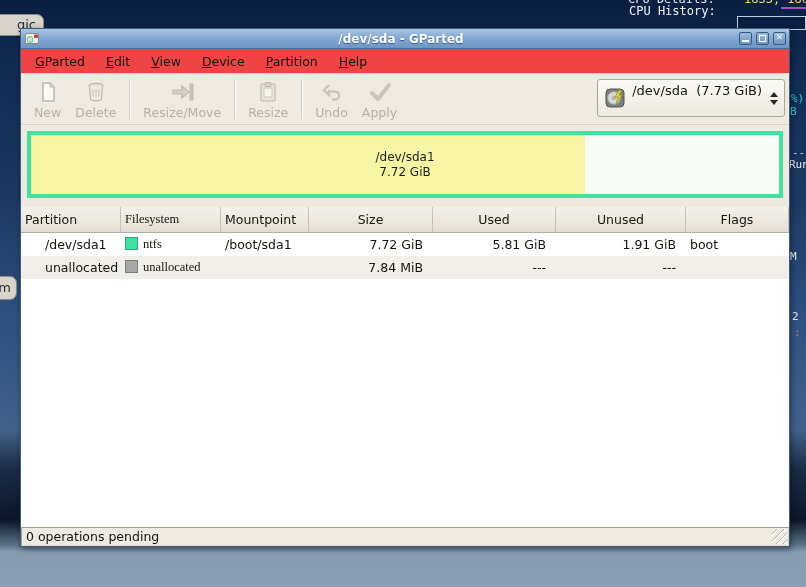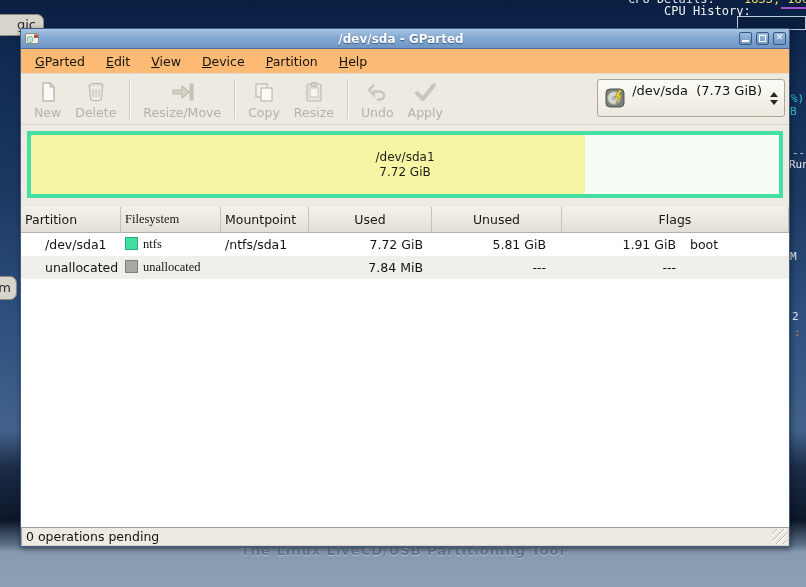--- a/index.html
+++ b/index.html
@@ -42,21 +42,21 @@
   .title-text { position:absolute; left:0; right:8px; text-align:center; color:#fff;
     font-weight:bold; font-size:12px; text-shadow:0 1px 1px #3c5b83; }
   .winbtns { position:absolute; right:3px; top:3px; display:flex; gap:4px; }
   .winbtn { width:13px; height:13px; border:1px solid #36597f; border-radius:2px;
     background:linear-gradient(180deg,#9dbcde,#6f96c4); position:relative; cursor:pointer; }
   .winbtn .bar { position:absolute; left:2px; right:2px; bottom:2px; height:2px; background:#fff; }
   .winbtn .box { position:absolute; left:2px; top:2px; right:2px; bottom:2px; border:1px solid #fff; }
   .winbtn .x { position:absolute; left:0; top:-1px; width:11px; text-align:center;
     color:#fff; font-size:9px; font-weight:bold; }
 
-  .menubar { position:absolute; left:0; top:20px; right:0; height:25px; background:#fdba74;
+  .menubar { position:absolute; left:0; top:20px; right:0; height:25px; background:#ef4444;
     display:flex; align-items:center; padding-left:6px; border-bottom:1px solid #e0dcd3; }
   .menu-item { font-size:12.5px; color:#14140f; padding:3px 8px; margin-right:5px; cursor:pointer; }
   .menu-item .mn { text-decoration:underline; }
 
   .toolbar { position:absolute; left:0; top:45px; right:0; height:51px; background:#eeeae2;
     border-bottom:1px solid #d8d4cb; display:flex; align-items:center; padding-left:6px; }
   .tbtn { display:flex; flex-direction:column; align-items:center; justify-content:flex-end;
     height:46px; padding:2px 7px; color:#b5b1a7; font-size:12.5px; }
   .tbtn svg { display:block; margin-bottom:1px; }
   .tsep { width:1px; height:40px; background:#cfcbc2; margin:0 6px; box-shadow:1px 0 0 #fbfaf7; }
@@ -99,37 +99,36 @@
   .grip { position:absolute; right:1px; bottom:1px; width:15px; height:15px;
     background:repeating-linear-gradient(135deg, transparent 0 3px, #b8b4aa 3px 4px, #fdfcf9 4px 5px); }
 </style>
 </head>
 <body>
 
 <div class="screen">
 
   <span class="desk-mono cut-top" style="left:628px; color:#dfe5ee;">CPU Details:</span>
   <span class="desk-mono cut-top" style="left:744px; color:#e6de5e;">1833, 1800</span>
-  <span class="desk-mono" style="left:629px; top:4px; color:#f2f4f8;margin-left:35px;">CPU History:</span>
+  <span class="desk-mono" style="left:629px; top:4px; color:#f2f4f8;">CPU History:</span>
   <div class="cpu-graph-frame"></div>
   <div class="magenta-line"></div>
 
   <span class="frag" style="left: 791px; top: 92px; color: rgb(53, 200, 216);">%)</span>
   <span class="frag" style="left: 790px; top: 105px; color: rgb(53, 200, 216);">B</span>
   <span class="frag" style="left: 792px; top: 146px; color: rgb(200, 208, 220);">--</span>
   <span class="frag" style="left: 789px; top: 158px; color: rgb(232, 236, 242);">Run</span>
   <span class="frag" style="left: 772px; top: 170px; color: rgb(232, 236, 242);">CP</span>
   <span class="frag" style="left: 790px; top: 250px; color: rgb(232, 236, 242);">M</span>
   <span class="frag" style="left: 792px; top: 310px; color: rgb(232, 236, 242);">2</span>
   <span class="frag" style="left: 794px; top: 326px; color: rgb(224, 128, 48);">:</span>
 
   <div class="edge-tab tab-gic">gic</div>
   <div class="edge-tab tab-m">m</div>
 
-  <div class="tagline">The Linux LiveCD/USB Partitioning Tool</div>
 
   <div class="win">
 
     <div class="titlebar">
       <svg class="title-icon" viewBox="0 0 15 13">
         <rect x="0.5" y="1.5" width="13" height="10" rx="1.5" fill="#f3f1ec" stroke="#8a8a86"></rect>
         <circle cx="5" cy="7.5" r="3" fill="#bfe7d6" stroke="#6aa88c" stroke-width="0.8"></circle>
         <rect x="9" y="2.5" width="4" height="3.5" rx="0.8" fill="#b24a3a"></rect>
       </svg>
       <span class="title-text">/dev/sda - GParted</span>
@@ -175,27 +174,20 @@
       <div class="tbtn">
         <svg width="26" height="24" viewBox="0 0 26 24">
           <path d="M4 10 h9 v-4 l7 6 -7 6 v-4 h-9 z" fill="#d6d2c8" stroke="#bdb9af" stroke-width="1.2"></path>
           <rect x="21" y="4" width="3" height="16" fill="#c9c5bb" stroke="#bdb9af"></rect>
         </svg>
         <span>Resize/Move</span>
       </div>
       <div class="tsep"></div>
       <div class="tbtn">
         <svg width="24" height="24" viewBox="0 0 24 24">
-          <rect x="4" y="4" width="11" height="13" fill="#f3f1ea" stroke="#bdb9af" stroke-width="1.2"></rect>
-          <rect x="9" y="8" width="11" height="13" fill="#faf9f4" stroke="#bdb9af" stroke-width="1.2"></rect>
-        </svg>
-        <span>Copy</span>
-      </div>
-      <div class="tbtn">
-        <svg width="24" height="24" viewBox="0 0 24 24">
           <rect x="5" y="4" width="14" height="17" rx="1.5" fill="#e9e5dc" stroke="#bdb9af" stroke-width="1.2"></rect>
           <rect x="9" y="2.5" width="6" height="4" rx="1" fill="#d6d2c8" stroke="#bdb9af"></rect>
           <rect x="8" y="8" width="8" height="9" fill="#f7f5ef" stroke="#c9c5bb"></rect>
         </svg>
         <span>Resize</span>
       </div>
       <div class="tsep"></div>
       <div class="tbtn">
         <svg width="24" height="24" viewBox="0 0 24 24">
           <path d="M9 5 l-5 5 5 5 v-3.5 h6 a4 4 0 0 1 0 8 h-3" fill="none" stroke="#c9c5bb" stroke-width="2.4"></path>
@@ -233,31 +225,32 @@
           <div>7.72 GiB</div>
         </div>
       </div>
     </div>
 
     <div class="table">
       <div class="thead">
         <div class="th c0">Partition</div>
         <div class="th c1">Filesystem</div>
         <div class="th c2">Mountpoint</div>
+        <div class="th c3 center">Size</div>
         <div class="th c4 center">Used</div>
         <div class="th c5 center">Unused</div>
         <div class="th c6 center">Flags</div>
       </div>
 
       <div class="trow">
         <div class="td c0 indent">/dev/sda1</div>
         <div class="td c1">
           <span class="swatch" style="background-color: rgb(64, 224, 160);"></span><span>ntfs</span>
         </div>
-        <div class="td c2">/ntfs/sda1</div>
+        <div class="td c2">/boot/sda1</div>
         <div class="td c3 right">7.72 GiB</div>
         <div class="td c4 right">5.81 GiB</div>
         <div class="td c5 right">1.91 GiB</div>
         <div class="td c6">boot</div>
       </div>
 
       <div class="trow row-alt">
         <div class="td c0 indent">unallocated</div>
         <div class="td c1">
           <span class="swatch" style="background-color: rgb(168, 168, 168);"></span><span>unallocated</span>

